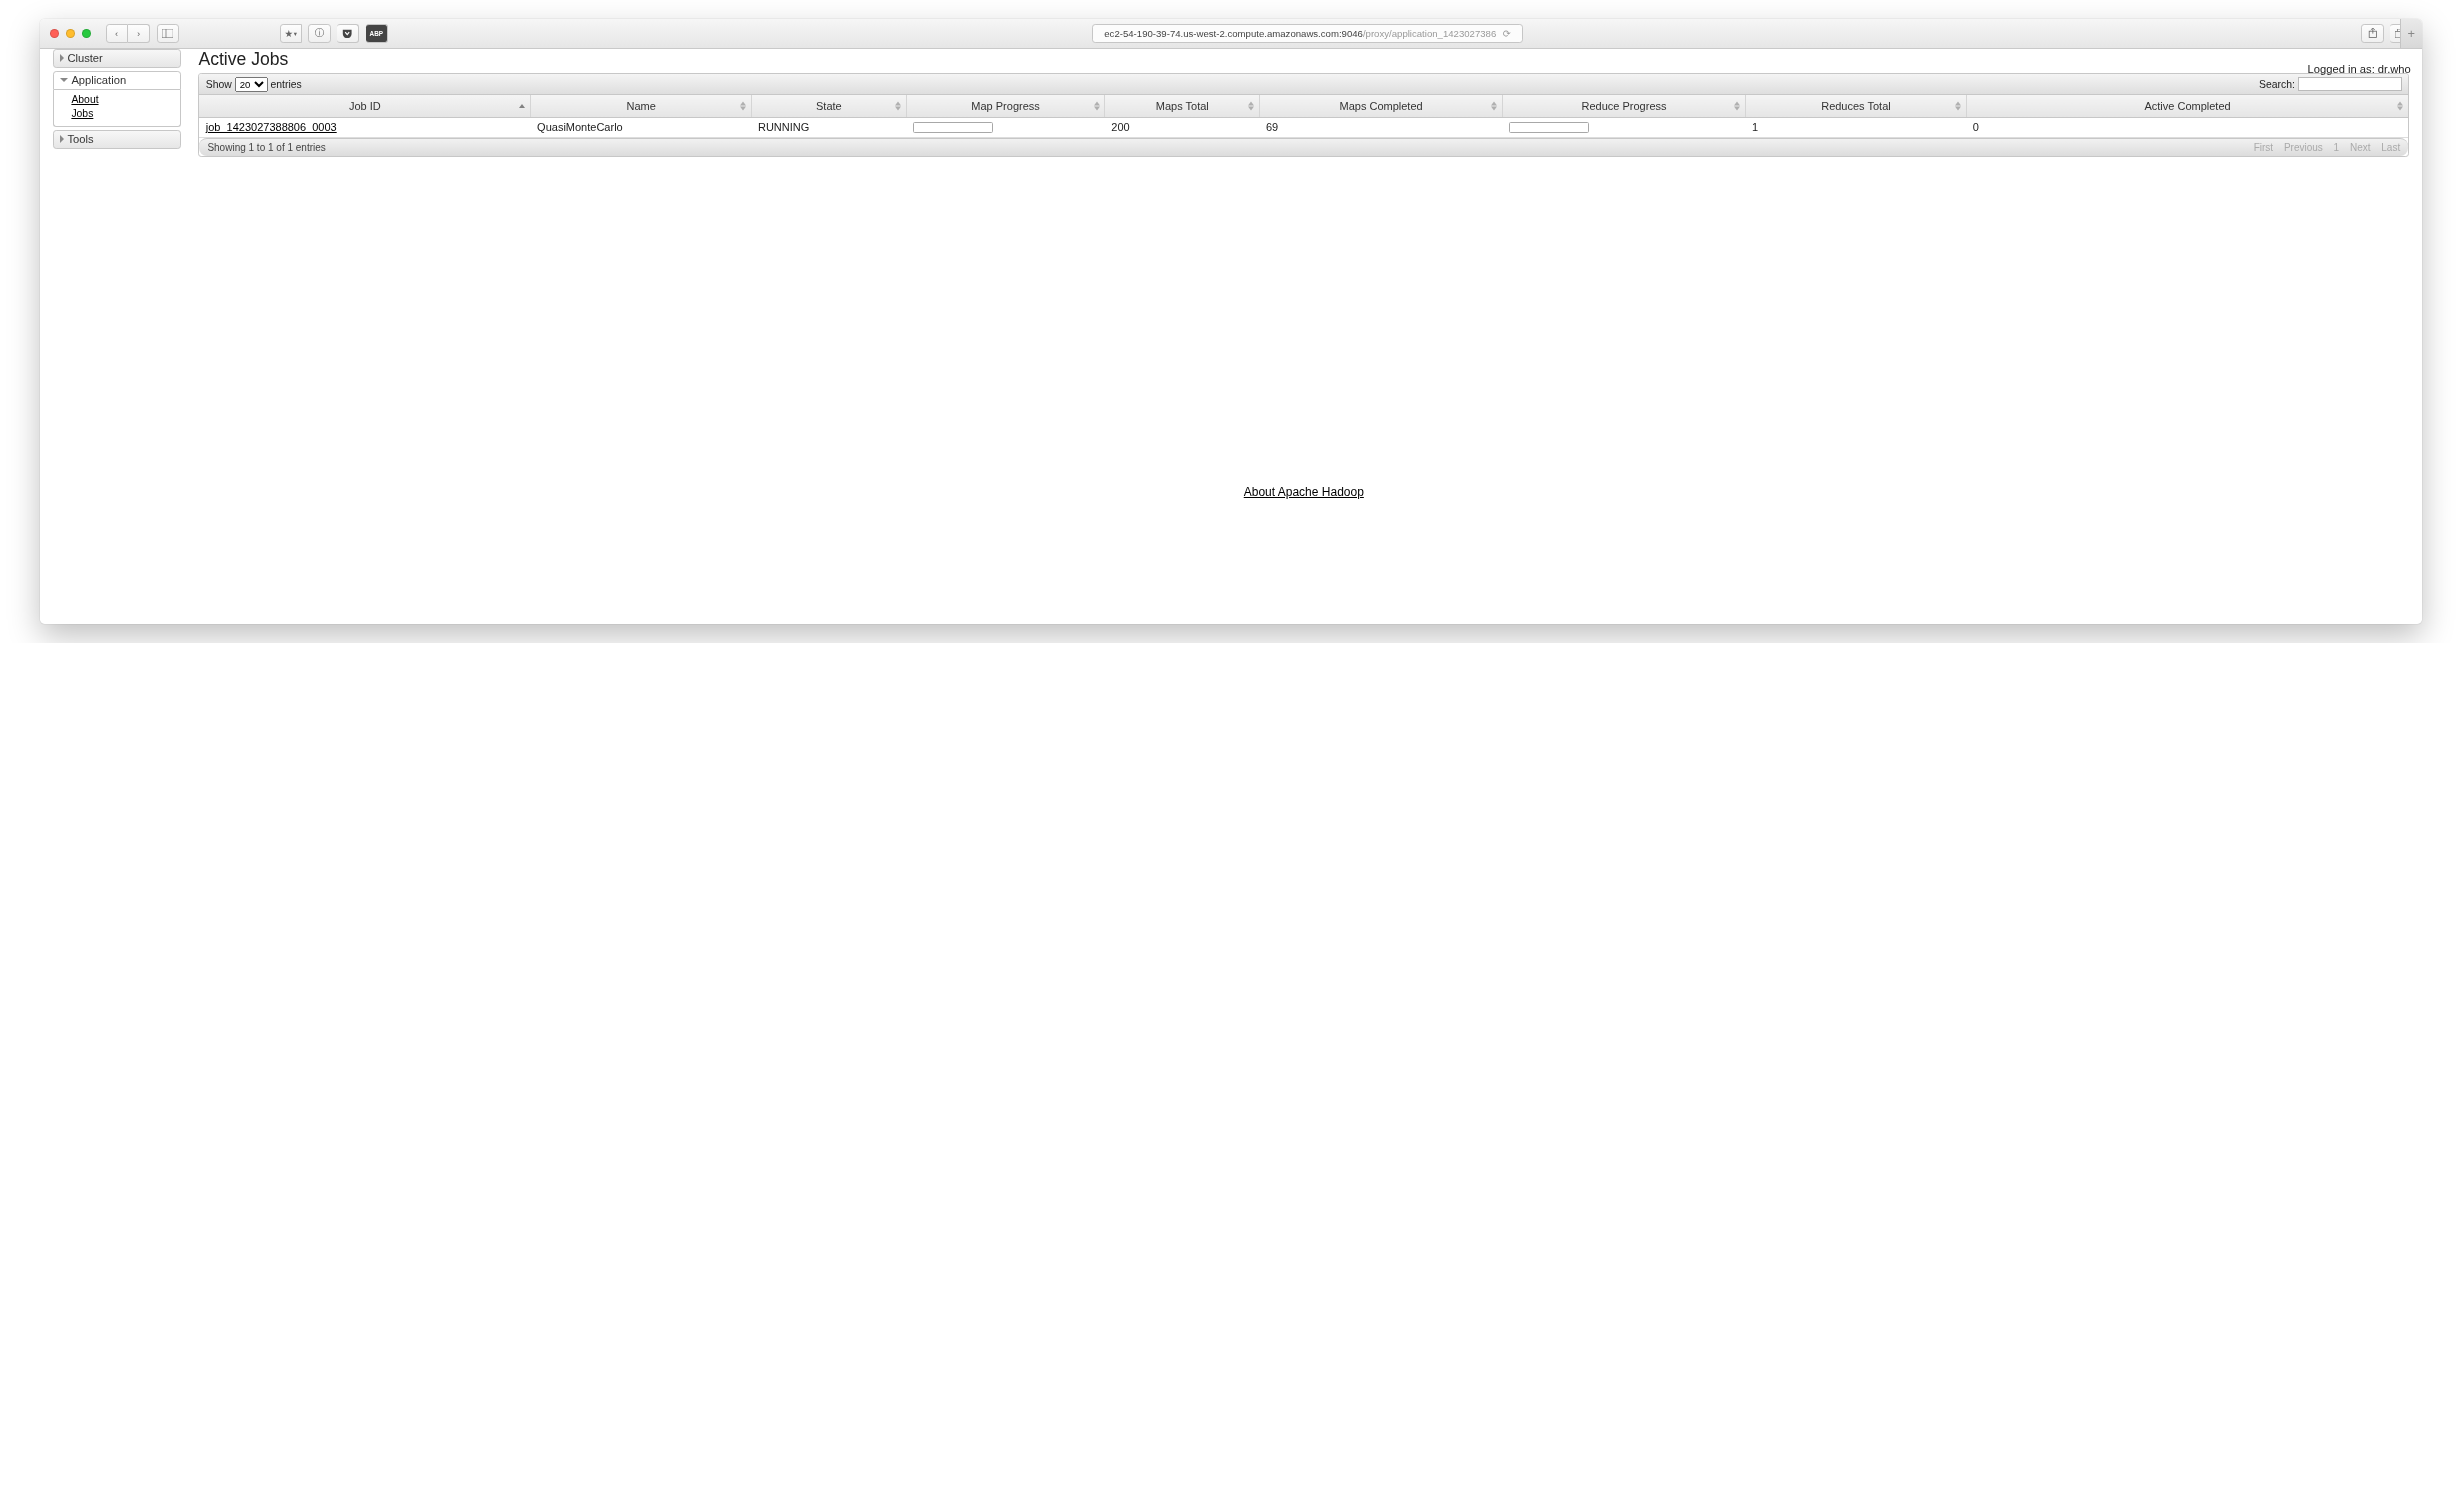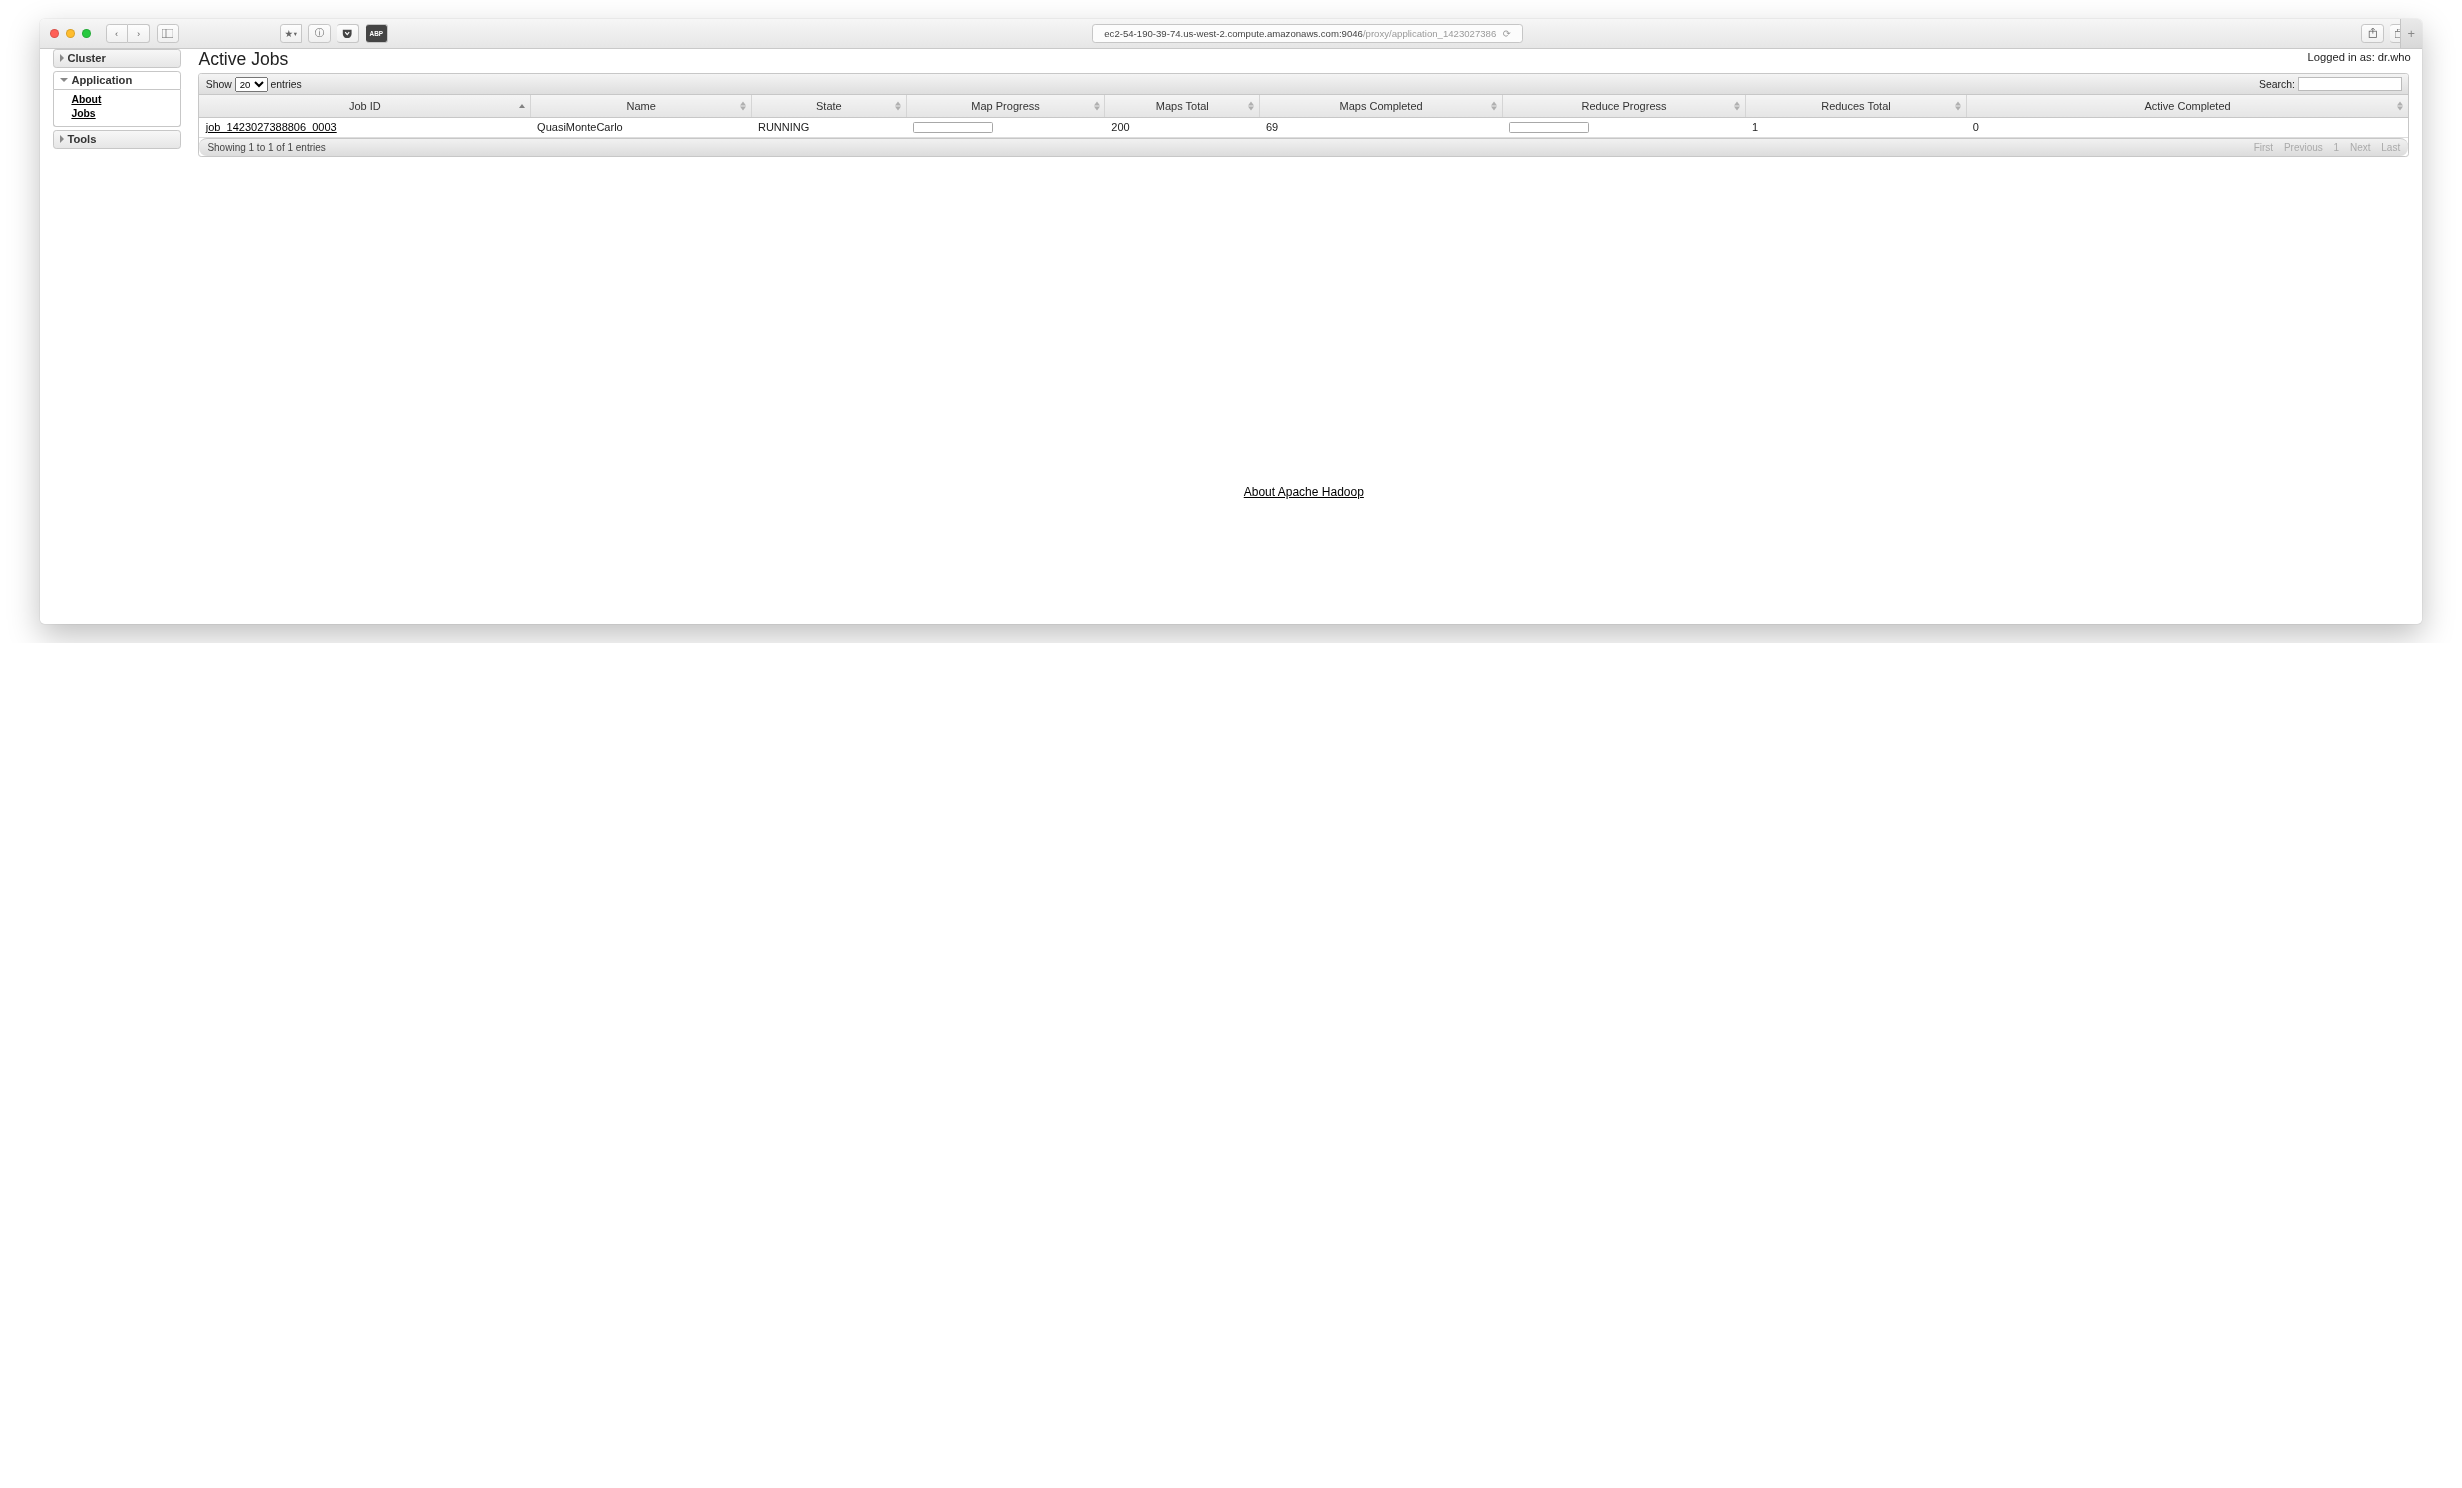--- a/index.html
+++ b/index.html
@@ -52,29 +52,29 @@
     }
     .url-bar .active{color:#444;}
     .new-tab-corner{
       position:absolute; right:0; top:0; height:100%; width:22.3px;
       background:linear-gradient(#e9e9e9,#d8d8d8); border-left:0.8px solid #c4c4c4;
       display:flex; align-items:center; justify-content:center; color:#888;font-size:12.8px;
     }
 
     
     .page { position:relative; min-height:575px; }
-    .login-as { position:absolute; top:2px; right:11.2px; font-size:11.2px; color:#222;margin-left:20px;}
+    .login-as { position:absolute; top:14px; right:11.2px; font-size:11.2px; color:#222;margin-left:20px;}
     .header { display:flex; align-items:flex-start; padding:8px 12.8px 4.8px 12.8px;}
     .logo { width:235px; flex-shrink:0; padding-top:6.4px;}
     .title-wrap { flex:1; text-align:center; }
     .title-wrap h1 { font-size:26px; line-height:1.25; font-weight:700; color:#222; }
 
     
     .body-row { display:flex; padding:0 12.8px 16px 12.8px;}
-    .sidebar { width:128px; flex-shrink:0; font-size:11.2px;font-weight:bold;}
+    .sidebar { width:128px; flex-shrink:0; font-size:11.2px;}
     .acc-item{
       border:0.8px solid #c7c7c7; border-radius:3.2px;
       background:linear-gradient(#f7f7f7,#e6e6e6);
       padding:2.4px 6.4px; margin-bottom:3.2px; color:#333;
       display:flex;align-items:center;gap:3.2px;cursor:pointer;
     }
     .acc-item.open{background:#fff;border-bottom-left-radius:0;border-bottom-right-radius:0;margin-bottom:0;}
     .acc-arrow{display:inline-block;width:0;height:0;}
     .arrow-right{border-top:4px solid transparent;border-bottom:4px solid transparent;border-left:4.8px solid #888;}
     .arrow-down{border-left:4px solid transparent;border-right:4px solid transparent;border-top:4.8px solid #888;}

